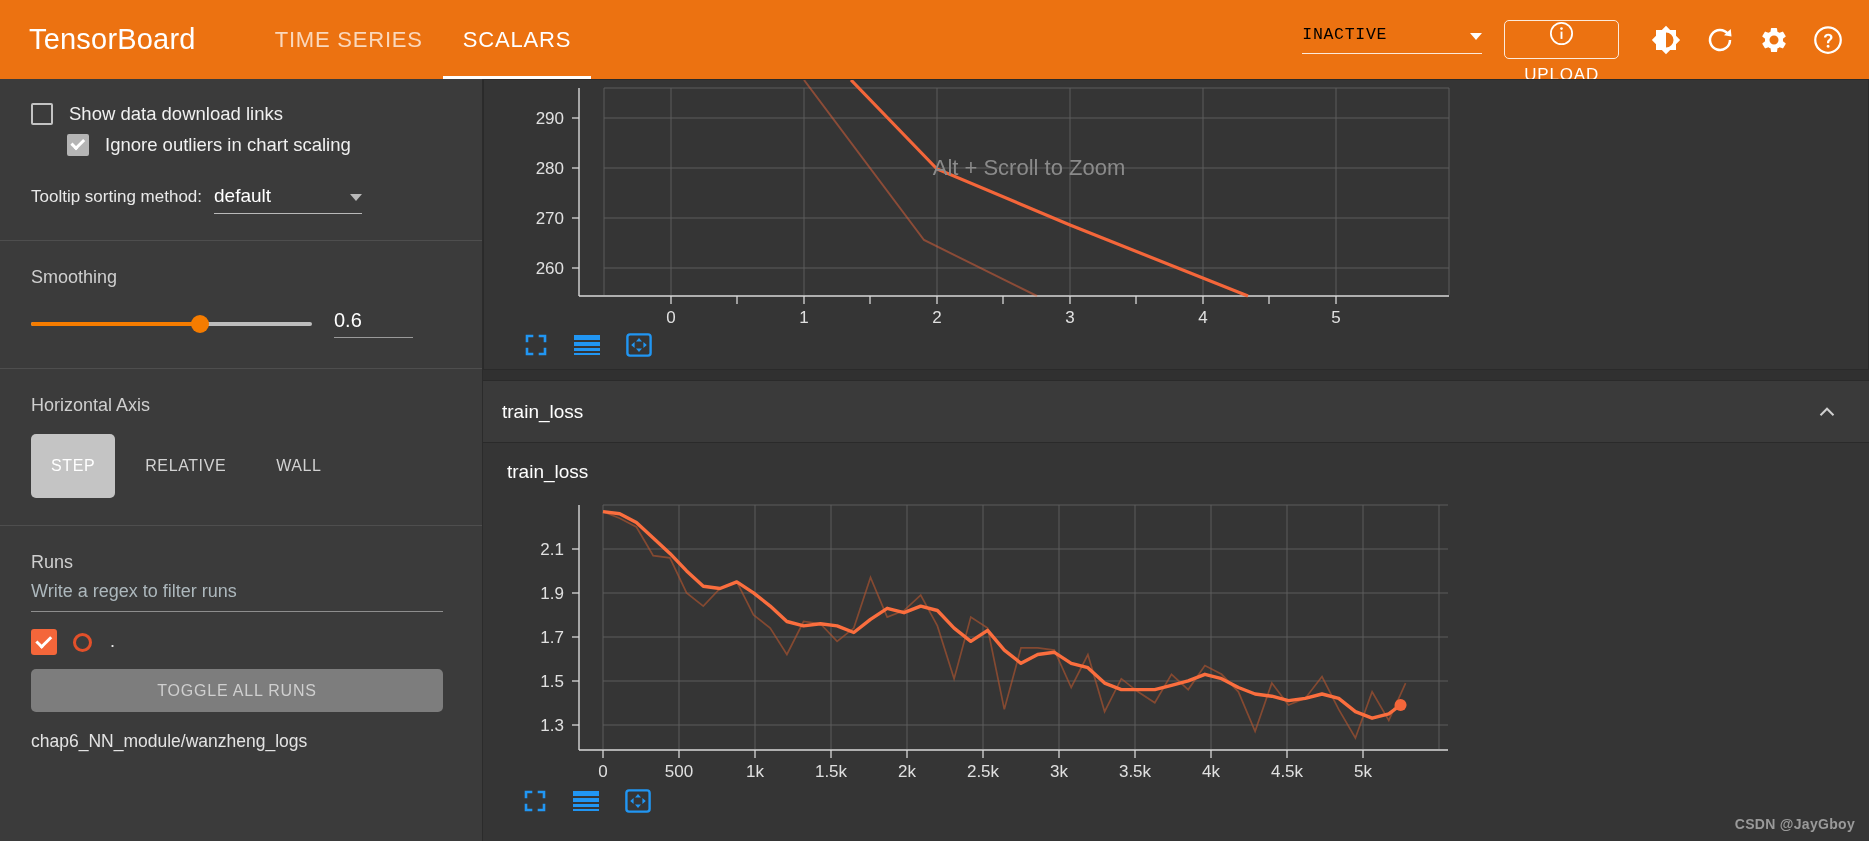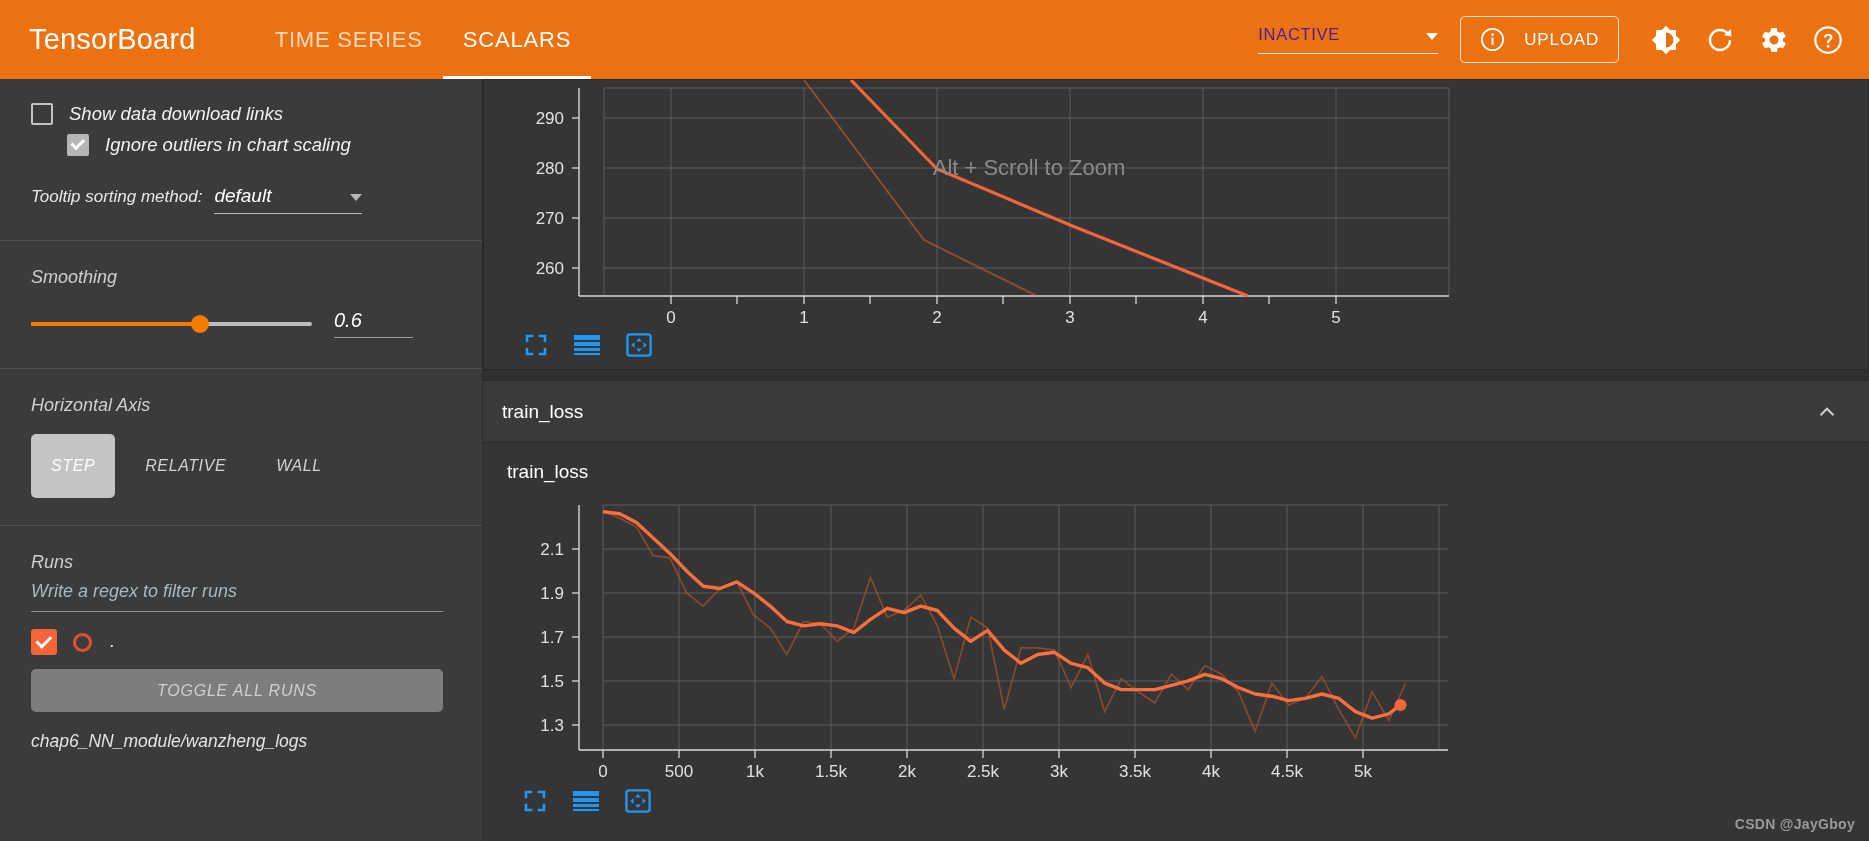--- a/index.html
+++ b/index.html
@@ -48,54 +48,54 @@
   }
   .runsel {
     position: relative;
     width: 180px;
     margin-right: 22px;
     padding-bottom: 9px;
     border-bottom: 1px solid rgba(255,255,255,.85);
     display: flex; align-items: flex-end;
     cursor: pointer;
   }
-  .runsel-label { font-size: 16.5px; letter-spacing: .7px; color: #4c1d95; }
+  .runsel-label { font-size: 16.5px; letter-spacing: .7px; color: #000000; font-family: Liberation Mono, monospace; }
   .caret {
     margin-left: auto;
     width: 0; height: 0;
     border-left: 6px solid transparent;
     border-right: 6px solid transparent;
     border-top: 7px solid #fff;
     margin-bottom: 4px;
   }
   .upload-btn {
     display: flex; align-items: center; gap: 19px;
-    height: 47px; padding: 0 19px;
+    height: 39px; padding: 0 19px;
     border: 1px solid rgba(255,255,255,.85);
     border-radius: 5px;
     color: #fff; font-size: 17px; letter-spacing: .8px;
     cursor: pointer; background: transparent;
     margin-right: 20px;
+    flex-direction: column;
   }
   .icon-btn {
     width: 54px; height: 54px;
     display: flex; align-items: center; justify-content: center;
     cursor: pointer; border-radius: 50%;
   }
   svg { display: block; }
 
   
   .sidebar {
     position: absolute; top: 79px; left: 0;
     width: 483px; height: 762px;
     background: #3b3b3b;
     border-right: 1px solid #2b2b2b;
     color: #e6e6e6;
     overflow: hidden;
-    font-style: italic;
   }
   .side-sec { padding: 0 31px; }
   .divider { height: 1px; background: #4e4e4e; margin: 0; }
 
   .cbrow { display: flex; align-items: center; cursor: pointer; }
   .cbrow + .cbrow { margin-top: 9px; padding-left: 36px; }
   .cbox {
     width: 22px; height: 22px; border: 2px solid #c3c3c3;
     border-radius: 2px; flex: none;
     display: flex; align-items: center; justify-content: center;

